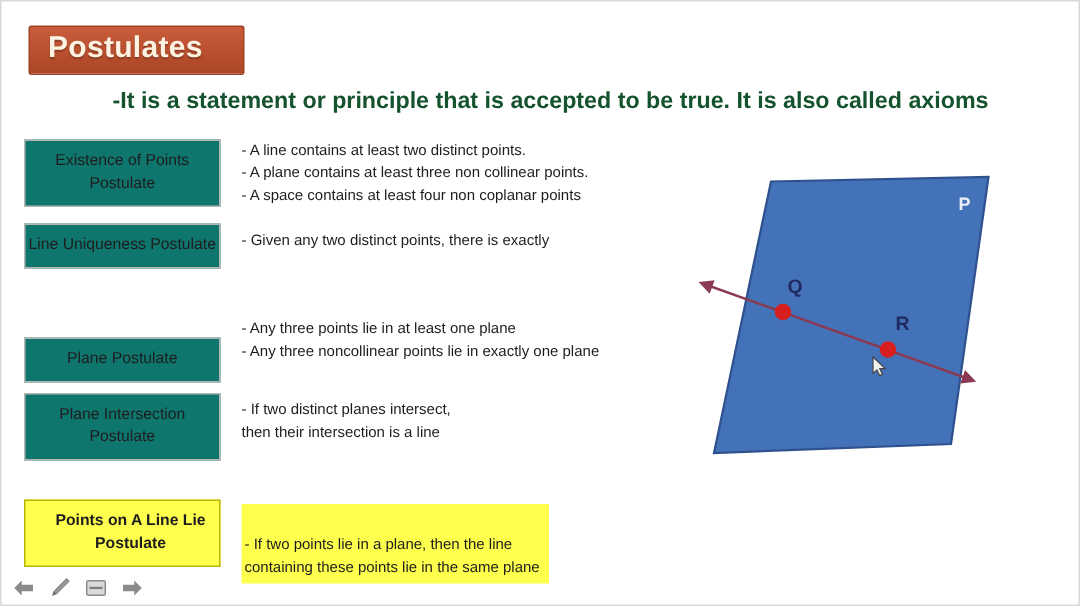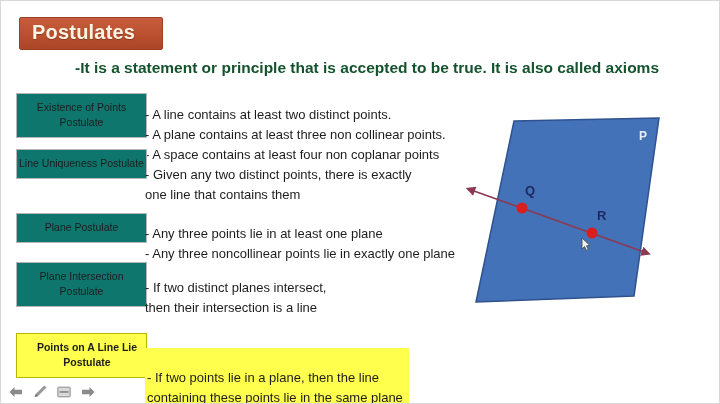--- a/index.html
+++ b/index.html
@@ -69,26 +69,25 @@
     line-height: 1.45;
   }
   .term-box.highlight {
     background: #ffff4d;
     border-color: #b8b400;
     font-weight: bold;
     padding-left: 13px;
   }
   .desc {
     position: absolute;
-    left: 144px;
-    font-size: 13px;
+    left: 160px;
+    font-size: 10px;
     color: #1d1d1d;
     line-height: 1.52;
     white-space: nowrap;
-    margin-top: 12px;
   }
   .desc.highlight {
     background: #ffff4d;
     padding: 20px 6px 3px 2px;
     font-weight: normal;
   }
 
   
   #diagram {
     position: absolute;
@@ -137,26 +136,25 @@
       <div>- A space contains at least four non coplanar points</div>
     </div>
   </div>
 
   <div class="row">
     <div class="term-box" style="top:148px;">
       <span>Line Uniqueness Postulate</span>
     </div>
     <div class="desc" style="top:152px;">
       <div>- Given any two distinct points, there is exactly</div>
-      <div>one line that contains them</div>
-    </div>
-  </div>
-
-  <div class="row">
-    <div class="term-box" style="top:212px;">
+    </div>
+  </div>
+
+  <div class="row">
+    <div class="term-box" style="top:224px;">
       <span>Plane Postulate</span>
     </div>
     <div class="desc" style="top:211px;">
       <div>- Any three points lie in at least one plane</div>
       <div>- Any three noncollinear points lie in exactly one plane</div>
     </div>
   </div>
 
   <div class="row">
     <div class="term-box" style="top:261px;">

